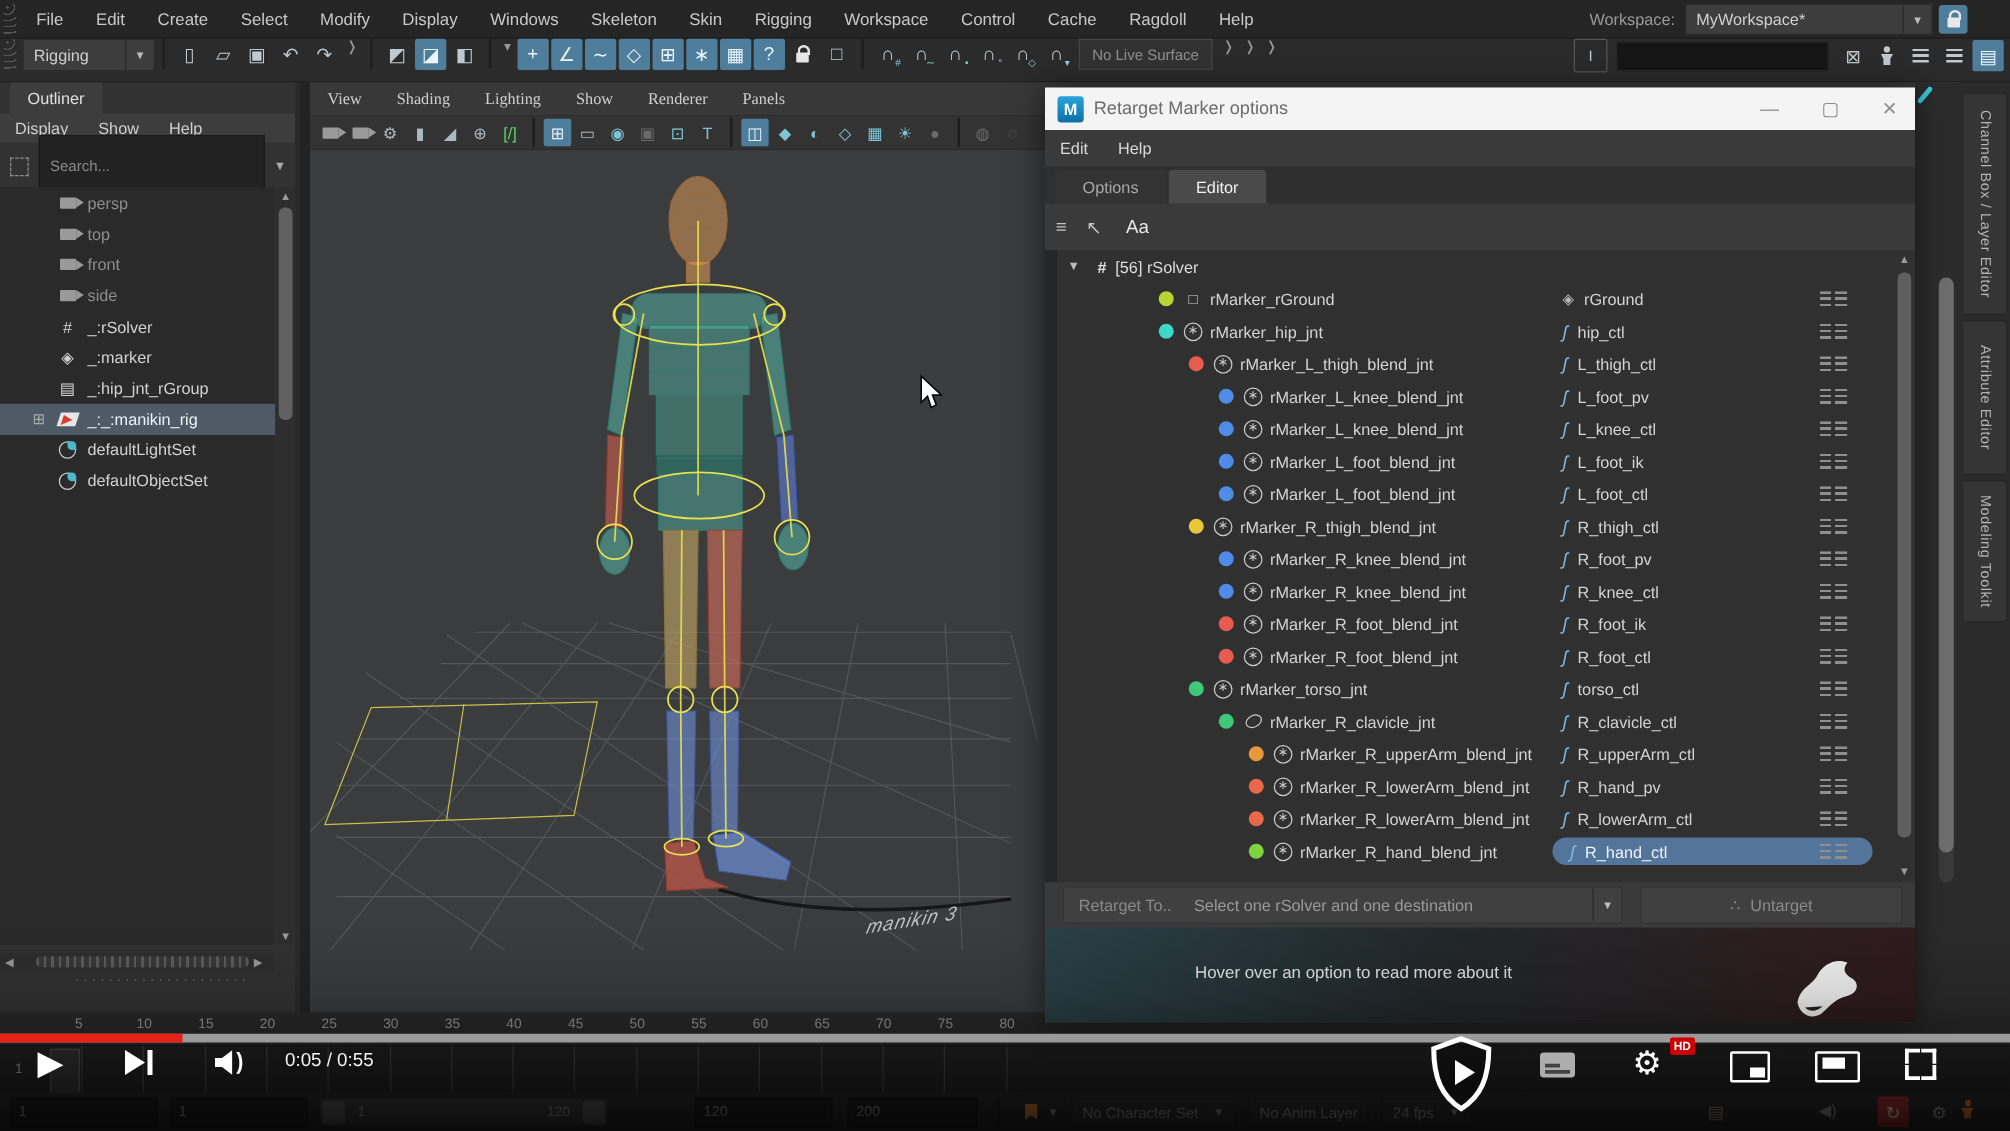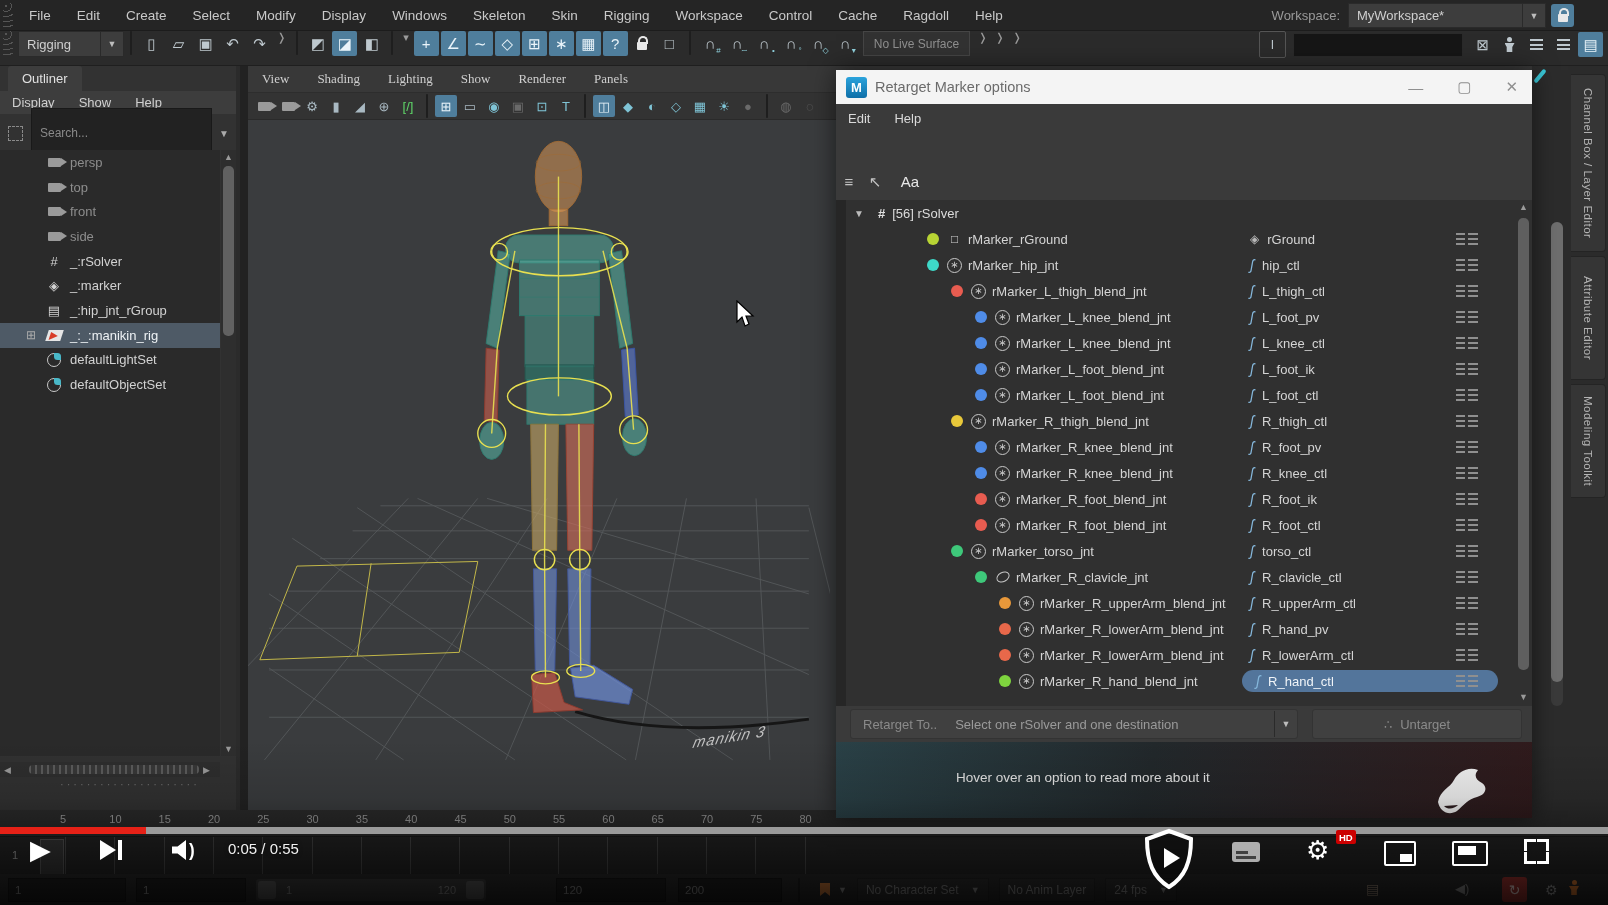--- a/index.html
+++ b/index.html
@@ -675,20 +675,24 @@
       <div id="dlg-winbtns">
         <span>—</span>
         <span>▢</span>
         <span>✕</span>
       </div>
     </div>
     <div id="dlg-menus">
       <span>Edit</span>
       <span>Help</span>
     </div>
+    <div id="dlg-tabsbar">
+      <span class="dtab">Options</span>
+      <span class="dtab active">Editor</span>
+    </div>
     <div id="dlg-searchrow">
       <span class="dsr-ico">≡</span>
       <span class="dsr-ico">↖</span>
       <span id="dlg-case">Aa</span>
     </div>
     <div id="dlg-tree">
       <div id="tree-root">
         <span class="rarrow">▼</span>
         <span class="ricon">#</span>
         <span>[56] rSolver</span>

